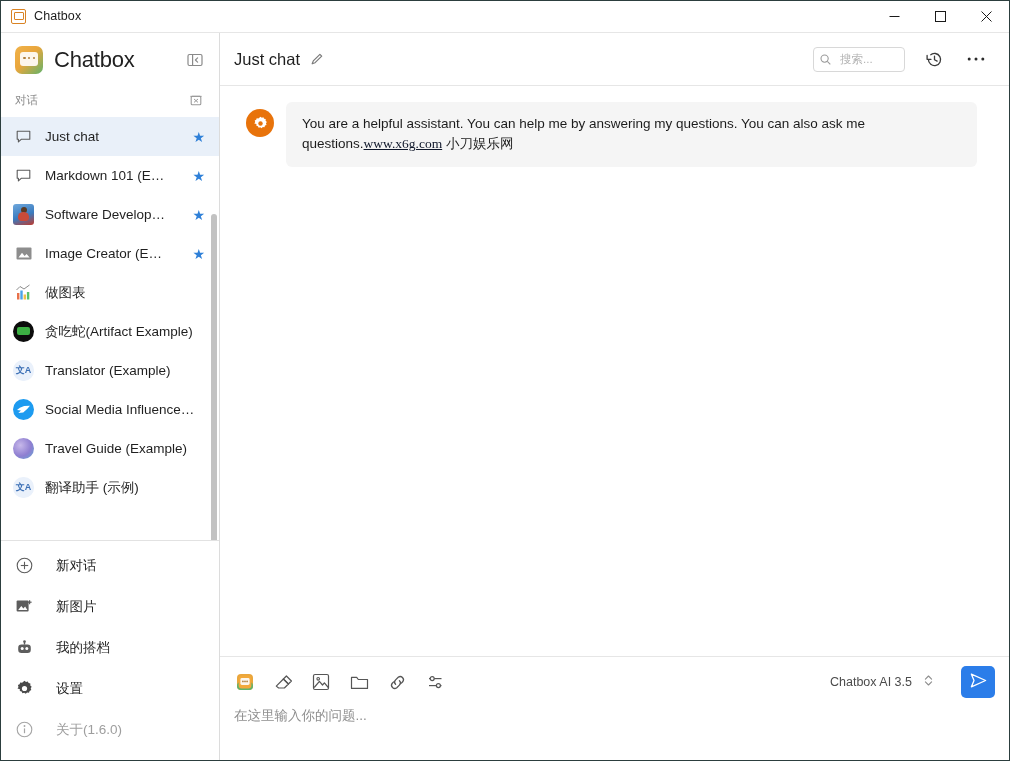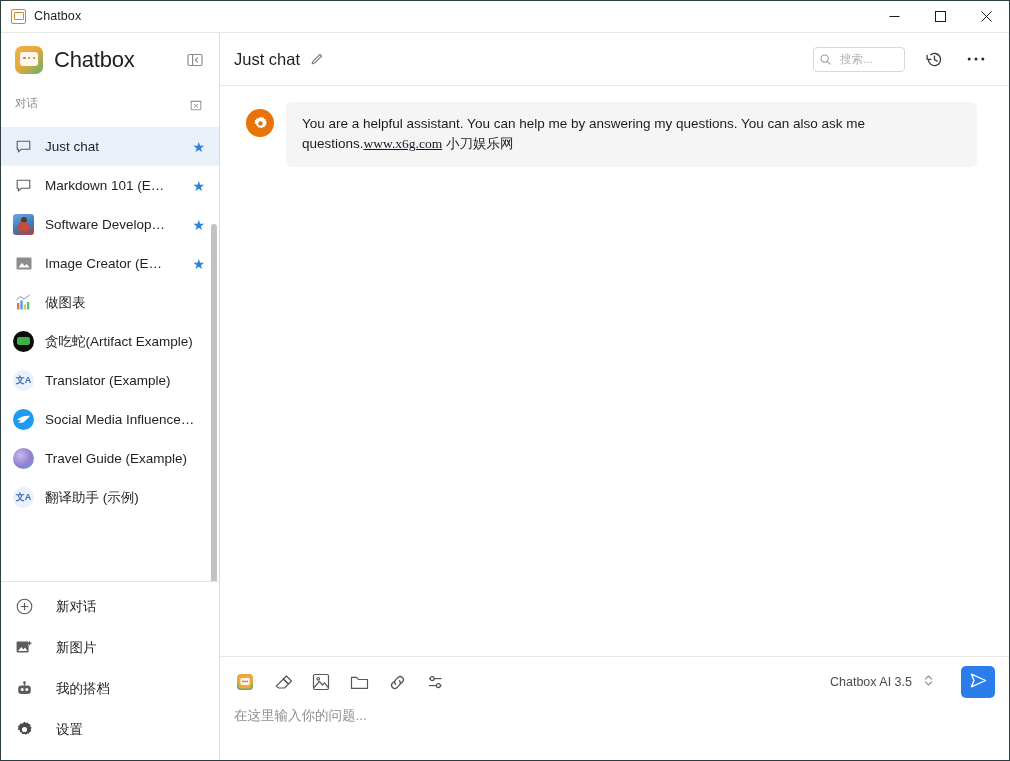--- a/index.html
+++ b/index.html
@@ -128,22 +128,22 @@
   .collapse-btn {
     width: 20px; height: 20px;
     display: flex; align-items: center; justify-content: center;
     color: #8a8a8a;
     margin-right: 2px;
   }
 
   .section-head {
     height: 28px;
     display: flex;
+    align-items: center;
     padding: 0 14px 0 14px;
-    margin-top: 10px;
   }
   .section-title {
     font-size: 11.5px;
     color: #8a8a8a;
     flex: 1;
   }
   .trash-btn {
     width: 18px; height: 18px;
     display: flex; align-items: center; justify-content: center;
     color: #9b9b9b;
@@ -596,20 +596,30 @@
         </div>
         <div class="nav-item">
           <span class="nav-icon">
             <svg width="17" height="17" viewBox="0 0 17 17">
               <path d="M8.5 0.8l1.5 1.1 1.8-.5.8 1.7 1.8.4-.1 1.9 1.4 1.3-1 1.6.6 1.8-1.7.8-.6 1.8-1.9-.2-1.4 1.3-1.5-1.1-1.8.5-.8-1.7-1.8-.4.1-1.9L1.5 8.5l1-1.6-.6-1.8 1.7-.8.6-1.8 1.9.2z" fill="#4a4a4a"></path>
               <circle cx="8.5" cy="8.5" r="2.6" fill="#ffffff"></circle>
             </svg>
           </span>
           <span class="nav-label">设置</span>
         </div>
+        <div class="nav-item muted">
+          <span class="nav-icon">
+            <svg width="17" height="17" viewBox="0 0 17 17">
+                <circle cx="8.5" cy="8.5" r="7.3" fill="none" stroke="#a5a5a5" stroke-width="1.1"></circle>
+                <circle cx="8.5" cy="5" r="0.95" fill="#a5a5a5"></circle>
+                <line x1="8.5" y1="7.4" x2="8.5" y2="12.2" stroke="#a5a5a5" stroke-width="1.2"></line>
+              </svg>
+          </span>
+          <span class="nav-label">关于(1.6.0)</span>
+        </div>
       </div>
     </div>
 
     <div class="main">
 
       <div class="main-header">
         <span class="chat-title">Just chat</span>
         <span class="edit-icon">
           <svg width="14" height="14" viewBox="0 0 14 14">
               <path d="M2.2 11.8l1.1-2.9L9.9 2.3l1.8 1.8-6.6 6.6z" fill="none" stroke="#7a7a7a" stroke-width="1.2" stroke-linejoin="round"></path>

